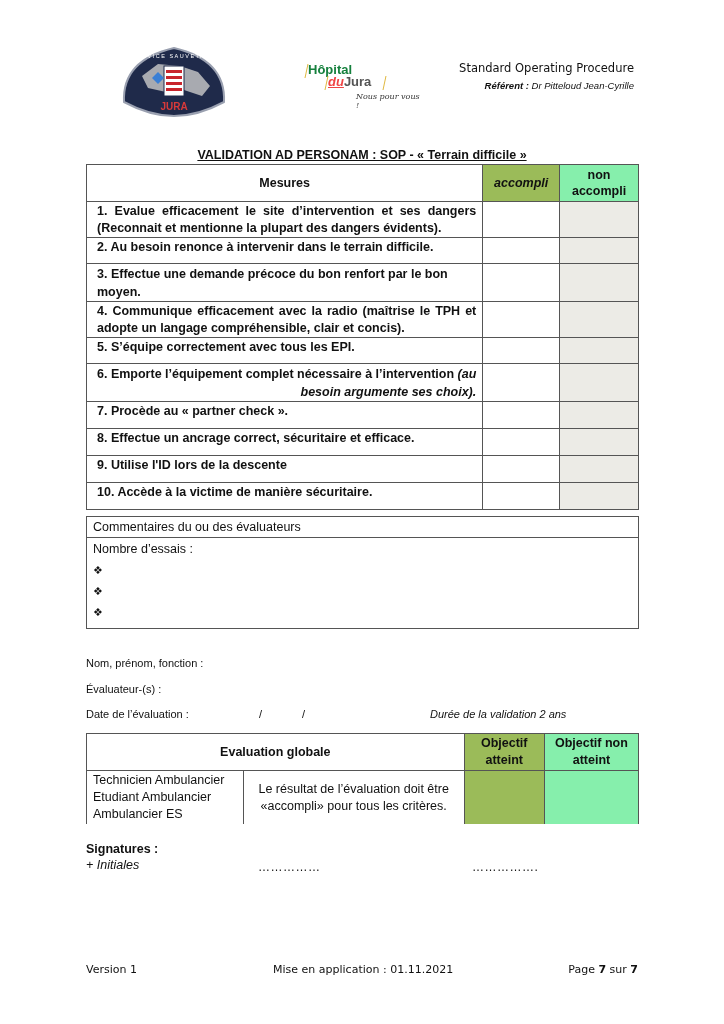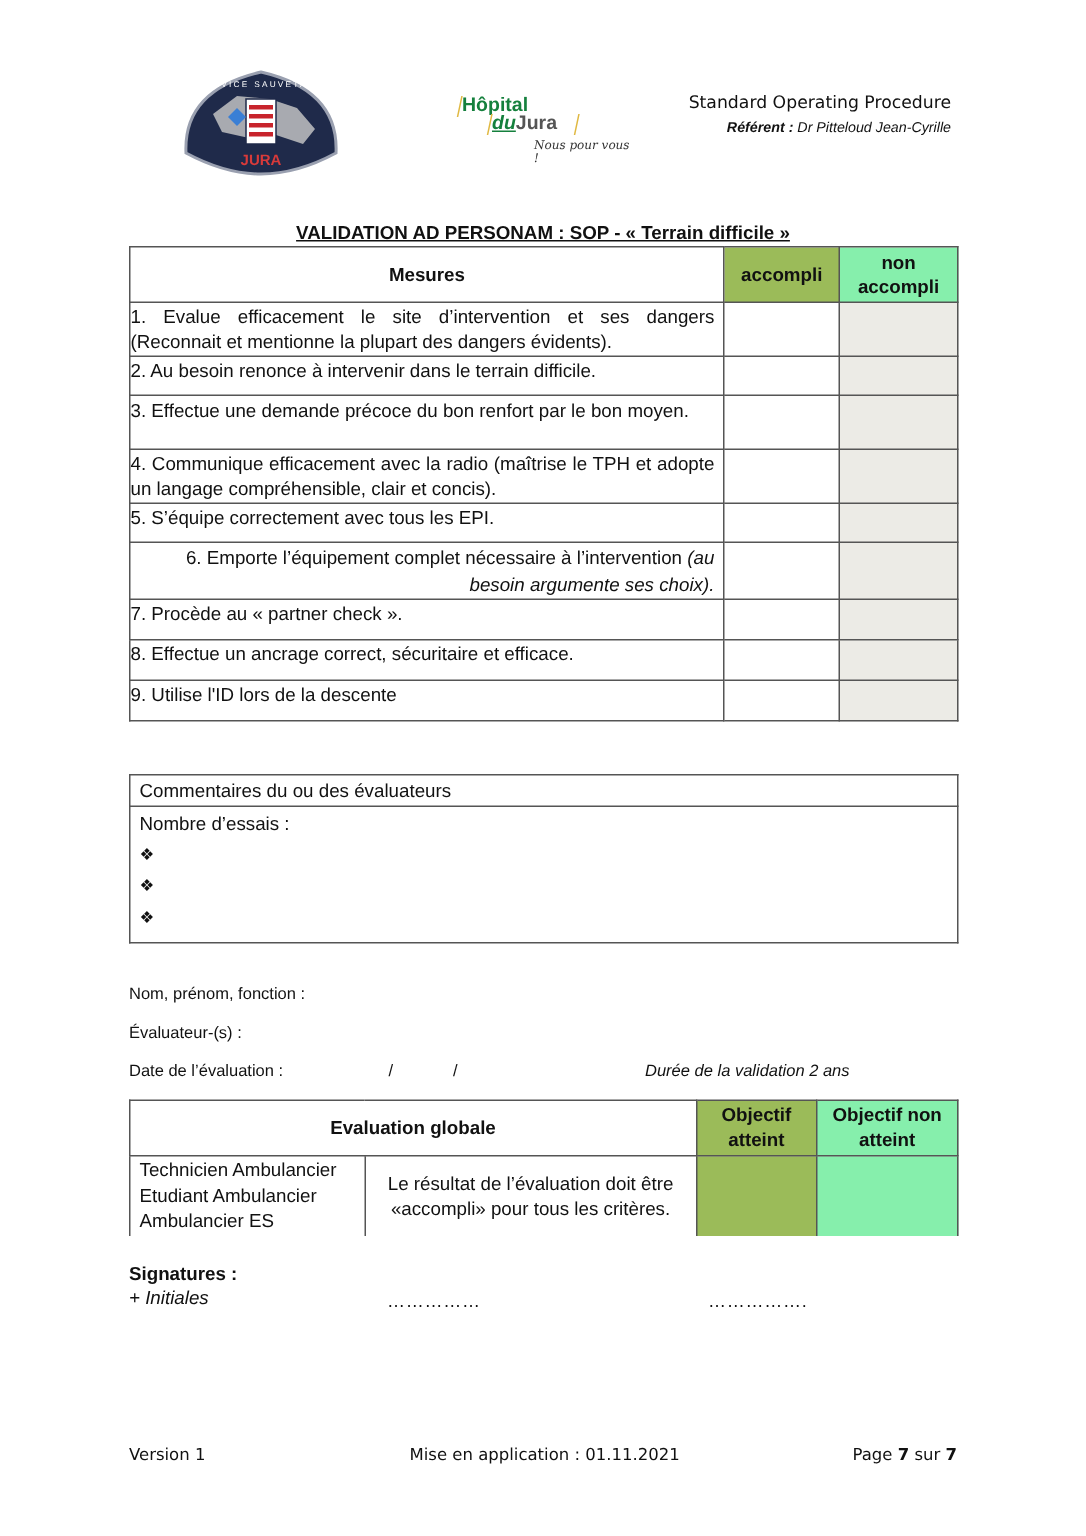--- a/index.html
+++ b/index.html
@@ -3,43 +3,43 @@
   <meta charset="utf-8">
   <style>
     html, body { margin: 0; padding: 0; background: #ffffff; }
     body { width: 724px; height: 1024px; position: relative; font-family: "Liberation Sans", sans-serif; color: #111; overflow: hidden; }
 
     
     .logo-badge { position: absolute; left: 118px; top: 42px; width: 112px; height: 76px; }
     .logo-hopital { position: absolute; left: 300px; top: 62px; width: 120px; height: 48px; }
     .logo-hopital .l1 { position: absolute; left: 8px; top: 0; font-weight: bold; font-size: 13px; color: #15803d; }
     .logo-hopital .l2 { position: absolute; left: 28px; top: 12px; font-weight: bold; font-size: 13px; color: #555; }
-    .logo-hopital .l2 .du { color: #15803d; font-style: italic; text-decoration: underline; }
+    .logo-hopital .l2 .du { color: #ef4444; font-style: italic; text-decoration: underline; }
     .logo-hopital .tag { position: absolute; left: 56px; top: 30px; font-family: "DejaVu Serif", serif; font-style: italic; font-size: 8px; color: #333; }
     .logo-hopital .bar { position: absolute; width: 1px; height: 14px; background: #e0b840; transform: skewX(-12deg); }
     .hdr-right { position: absolute; right: 90px; top: 58px; text-align: right; font-family: "DejaVu Sans", sans-serif; }
     .hdr-right .line { font-size: 11.5px; line-height: 20px; color: #111; }
     .hdr-right .ref { font-family: "Liberation Sans", sans-serif; font-size: 9.5px; font-style: italic; line-height: 16px; }
     .hdr-right .ref b { font-weight: bold; }
 
     
     .doc-title { position: absolute; left: 0; width: 724px; top: 148px; text-align: center; font-weight: bold; font-size: 12.5px; text-decoration: underline; }
 
     
     table { border-collapse: collapse; position: absolute; font-size: 12.5px; }
     td, th { border: 1px solid #555; padding: 0 6px; vertical-align: top; }
     .t-main { left: 86px; top: 164px; width: 553px; }
     .t-main th { font-weight: bold; text-align: center; vertical-align: middle; height: 36px; padding: 0; }
     .t-main .c-mes { width: 397px; }
-    .t-main .c-acc { width: 76px; }
+    .t-main .c-acc { width: 76px; font-style: italic; }
     .t-main .c-non { width: 78px; }
     .green { background: #9bbb59; }
     .red { background: #86efac; }
     .gray { background: #ecebe6; }
-    .t-main td.txt { text-align: justify; line-height: 17px; padding-top: 1px; padding-left: 0; padding-right: 6px; }
+    .t-main td.txt { text-align: justify; line-height: 17px; padding-top: 1px; padding-left: 10px; padding-right: 6px; font-weight: bold; }
     .t-main td.txt.spaced { line-height: 18px; }
     .it { font-style: italic; }
 
     .t-comm { left: 86px; top: 516px; width: 553px; border-radius: 17px; }
     .t-comm td { padding: 1px 6px; line-height: 18px; }
     .t-comm .body { height: 88px; }
     .t-comm .body div { line-height: 21px; }
     .bullet { font-size: 11px; }
 
     .info { position: absolute; left: 86px; font-size: 11px; }
@@ -149,20 +149,25 @@
   <tr style="height:27px;">
     <td class="txt">8. Effectue un ancrage correct, sécuritaire et efficace.</td>
     <td></td>
     <td class="gray"></td>
   </tr>
   <tr style="height:27px;">
     <td class="txt">9. Utilise l'ID lors de la descente</td>
     <td></td>
     <td class="gray"></td>
   </tr>
+  <tr style="height:27px;">
+    <td class="txt">10. Accède à la victime de manière sécuritaire.</td>
+    <td></td>
+    <td class="gray"></td>
+  </tr>
 </tbody>
   </table>
 
 <table class="t-comm">
   <tbody>
       <tr>
         <td>Commentaires du ou des évaluateurs</td>
       </tr>
   <tr>
     <td class="body">

